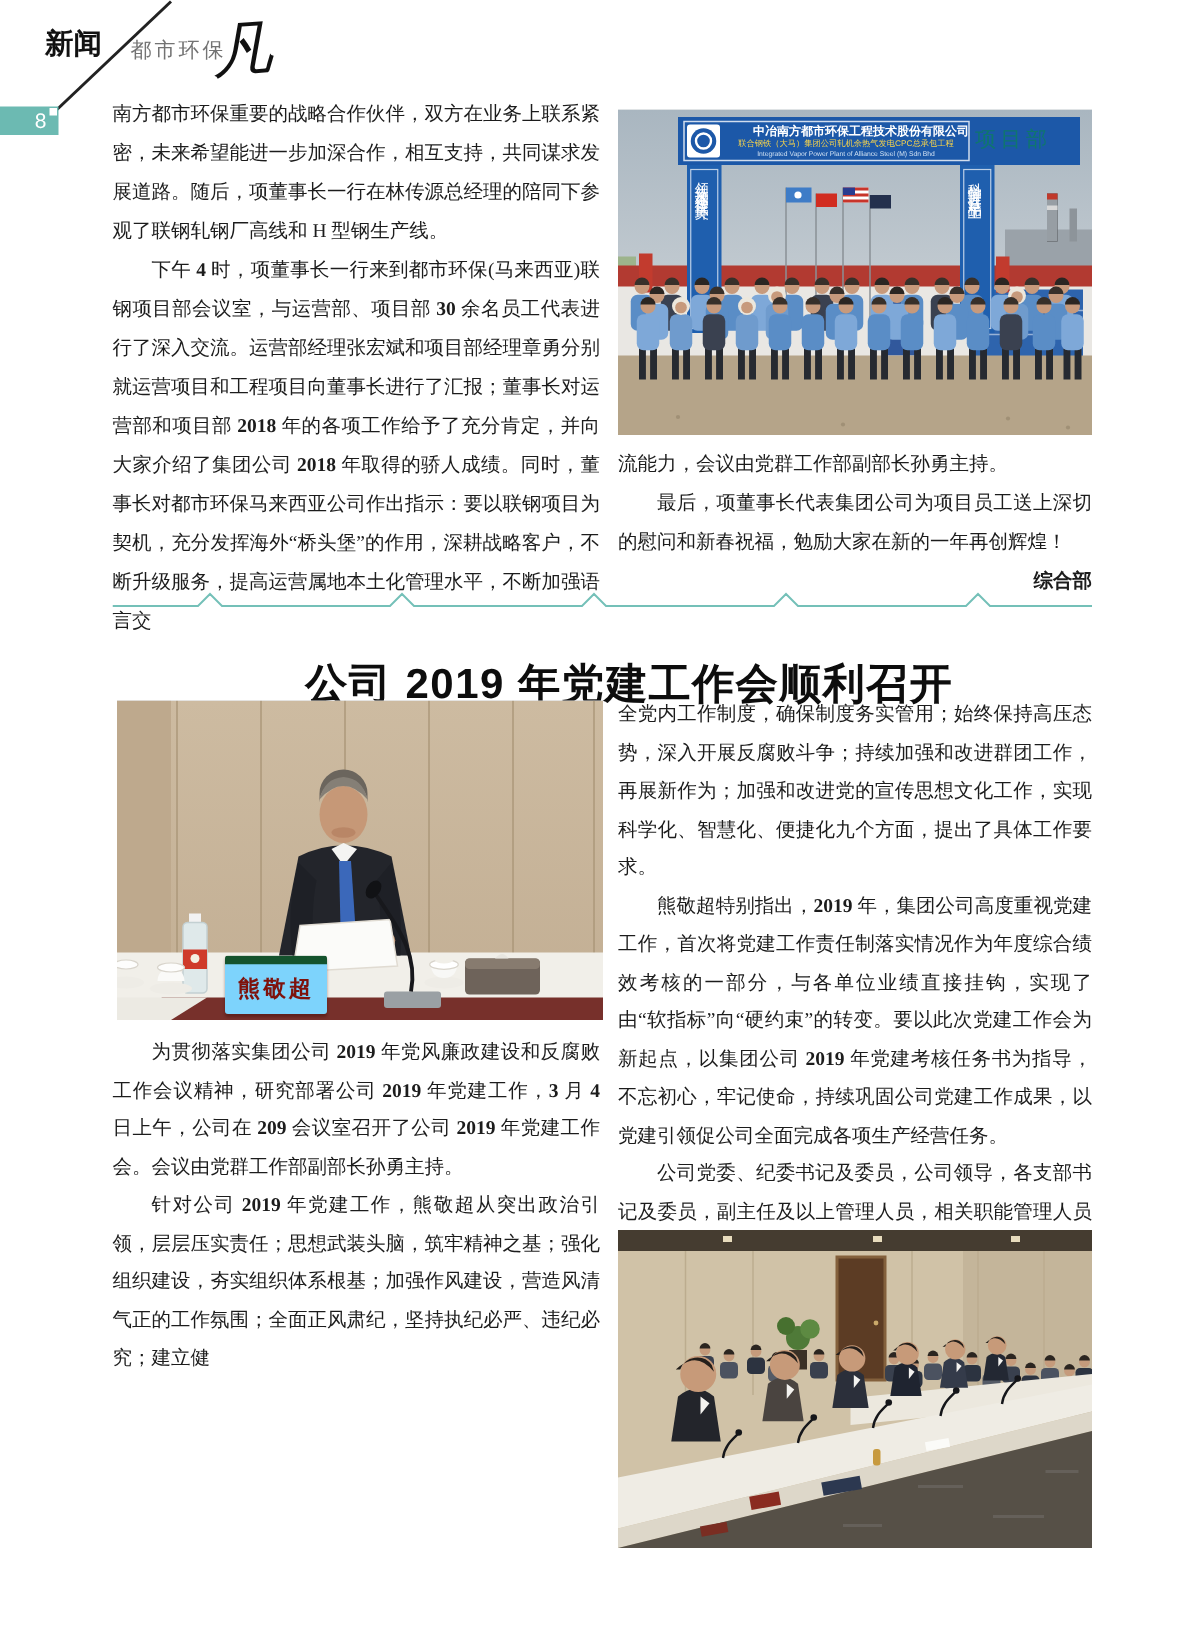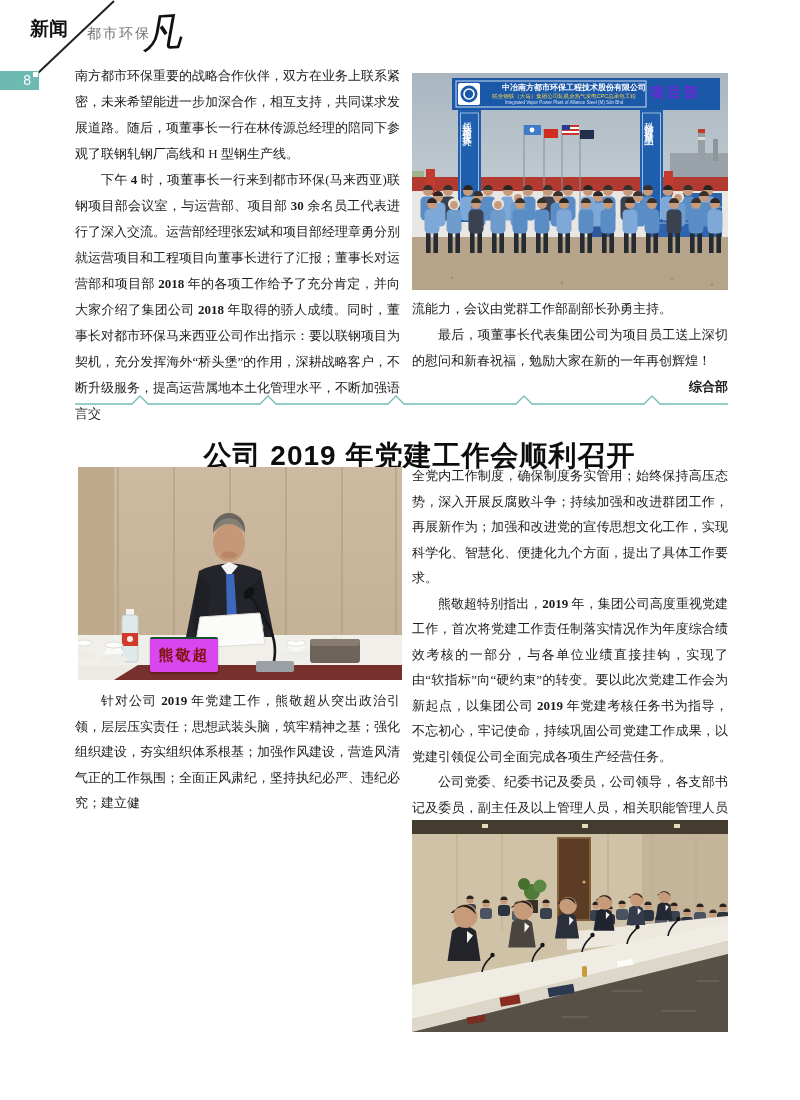--- a/index.html
+++ b/index.html
@@ -36,26 +36,26 @@
          letter-spacing:1px;}
   
   .photo{position:absolute;overflow:hidden;background:#cfd3d6;}
   .photo1{left:412px;top:73px;width:316px;height:217px;}
   .photo2{left:78px;top:467px;width:324px;height:213px;}
   .photo3{left:412px;top:820px;width:316px;height:212px;}
   .ov{position:absolute;font-family:"Liberation Sans","DejaVu Sans",sans-serif;line-height:1.15;}
   .ph1-title{left:70px;top:10px;width:164px;text-align:right;color:#fff;font-size:8px;font-weight:bold;}
   .ph1-sub{left:70px;top:20px;width:164px;text-align:center;color:#f6d34c;font-size:5.5px;}
   .ph1-en{left:70px;top:27px;width:164px;text-align:center;color:#cfe0f2;font-size:4.5px;}
-  .ph1-dept{left:238px;top:11px;width:70px;color:#6d28d9;font-size:14px;font-weight:bold;letter-spacing:3px;}
+  .ph1-dept{left:238px;top:11px;width:70px;color:#0f766e;font-size:14px;font-weight:normal;letter-spacing:3px;}
   .ph1-pillar{writing-mode:vertical-rl;text-orientation:upright;color:#fff;font-size:9.5px;
               letter-spacing:2px;top:41px;height:106px;overflow:hidden;}
   .ph1-pl{left:49px;} .ph1-pr{left:231px;}
-  .nameplate{position:absolute;left:72px;top:170px;width:68px;height:33px;background:#d946ef;
-             border-radius:2px;border-top:2px solid #14532d;box-shadow:0 2px 2px rgba(60,10,5,.4);
+  .nameplate{position:absolute;left:72px;top:170px;width:68px;height:33px;background:#7dd3fc;
+             border-radius:2px;border-top:6px solid #14532d;box-shadow:0 2px 2px rgba(60,10,5,.4);
              display:flex;align-items:center;justify-content:center;}
   .nameplate span{color:#7e120c;font-weight:bold;font-size:15px;letter-spacing:2px;
                   font-family:"Liberation Serif","DejaVu Serif",serif;}
 </style>
 </head>
 <body>
 
 <div class="page">
 
   <div class="hdr-section">新闻</div>
@@ -343,20 +343,21 @@
         <path d="M196,194 C201,168 186,150 173,130" stroke="#17181c" stroke-width="2.6" fill="none"></path>
         <ellipse cx="171" cy="126" rx="4.5" ry="6.5" fill="#111215" transform="rotate(35 171 126)"></ellipse>
       </g>
     </svg>
     <div class="nameplate">
       <span>熊敬超</span>
     </div>
   </div>
 
   <div class="col a2 a2c1">
+    <p class="numb">为贯彻落实集团公司 <b>2019</b> 年党风廉政建设和反腐败工作会议精神，研究部署公司 <b>2019</b> 年党建工作，<b>3</b> 月 <b>4</b> 日上午，公司在 <b>209</b> 会议室召开了公司 <b>2019</b> 年党建工作会。会议由党群工作部副部长孙勇主持。</p>
     <p class="numb">针对公司 <b>2019</b> 年党建工作，熊敬超从突出政治引领，层层压实责任；思想武装头脑，筑牢精神之基；强化组织建设，夯实组织体系根基；加强作风建设，营造风清气正的工作氛围；全面正风肃纪，坚持执纪必严、违纪必究；建立健</p>
   </div>
 
   <div class="col a2 a2c2">
     <p class="cont numb">全党内工作制度，确保制度务实管用；始终保持高压态势，深入开展反腐败斗争；持续加强和改进群团工作，再展新作为；加强和改进党的宣传思想文化工作，实现科学化、智慧化、便捷化九个方面，提出了具体工作要求。</p>
     <p class="numb">熊敬超特别指出，<b>2019</b> 年，集团公司高度重视党建工作，首次将党建工作责任制落实情况作为年度综合绩效考核的一部分，与各单位业绩直接挂钩，实现了由“软指标”向“硬约束”的转变。要以此次党建工作会为新起点，以集团公司 <b>2019</b> 年党建考核任务书为指导，不忘初心，牢记使命，持续巩固公司党建工作成果，以党建引领促公司全面完成各项生产经营任务。</p>
     <div class="lastline">
       <p class="numb">公司党委、纪委书记及委员，公司领导，各支部书记及委员，副主任及以上管理人员，相关职能管理人员等共计 <b>150</b> 余人参加了此次会议。</p>
       <span class="byline2">综合部</span>
     </div>

